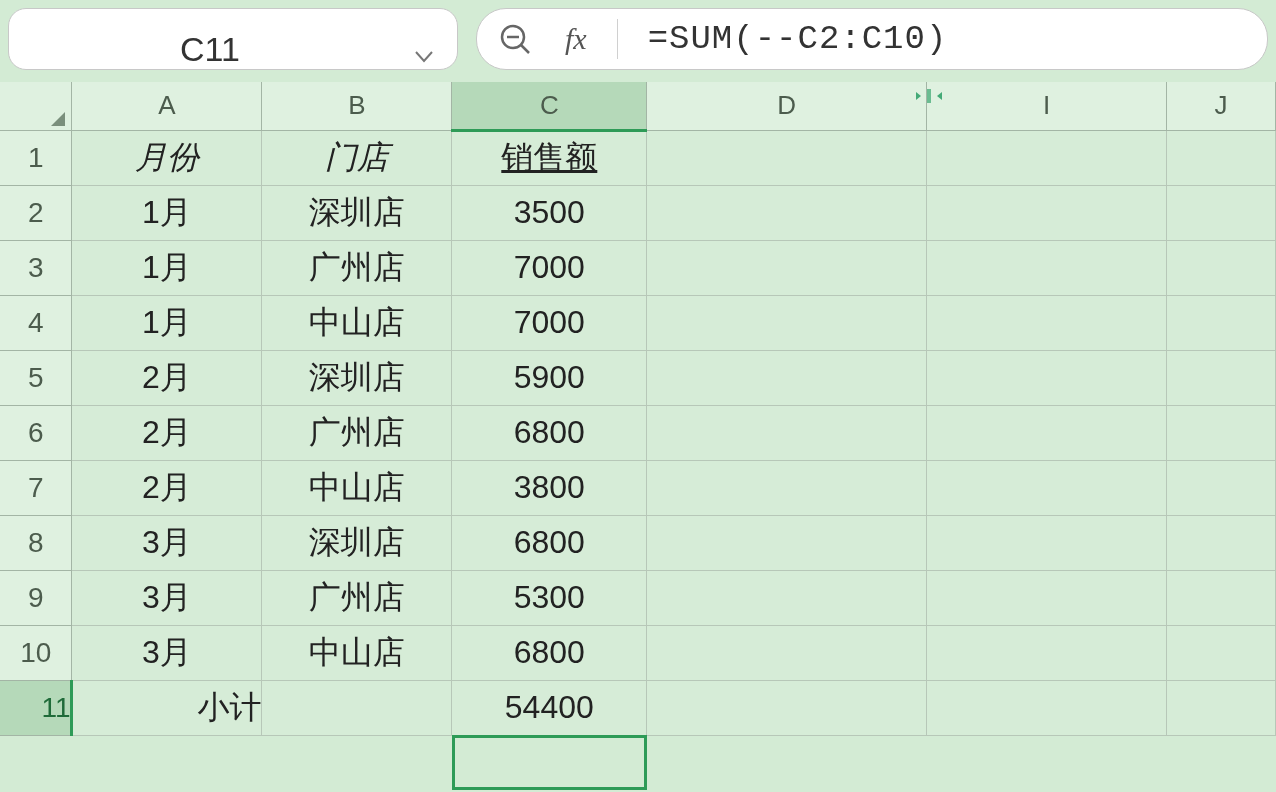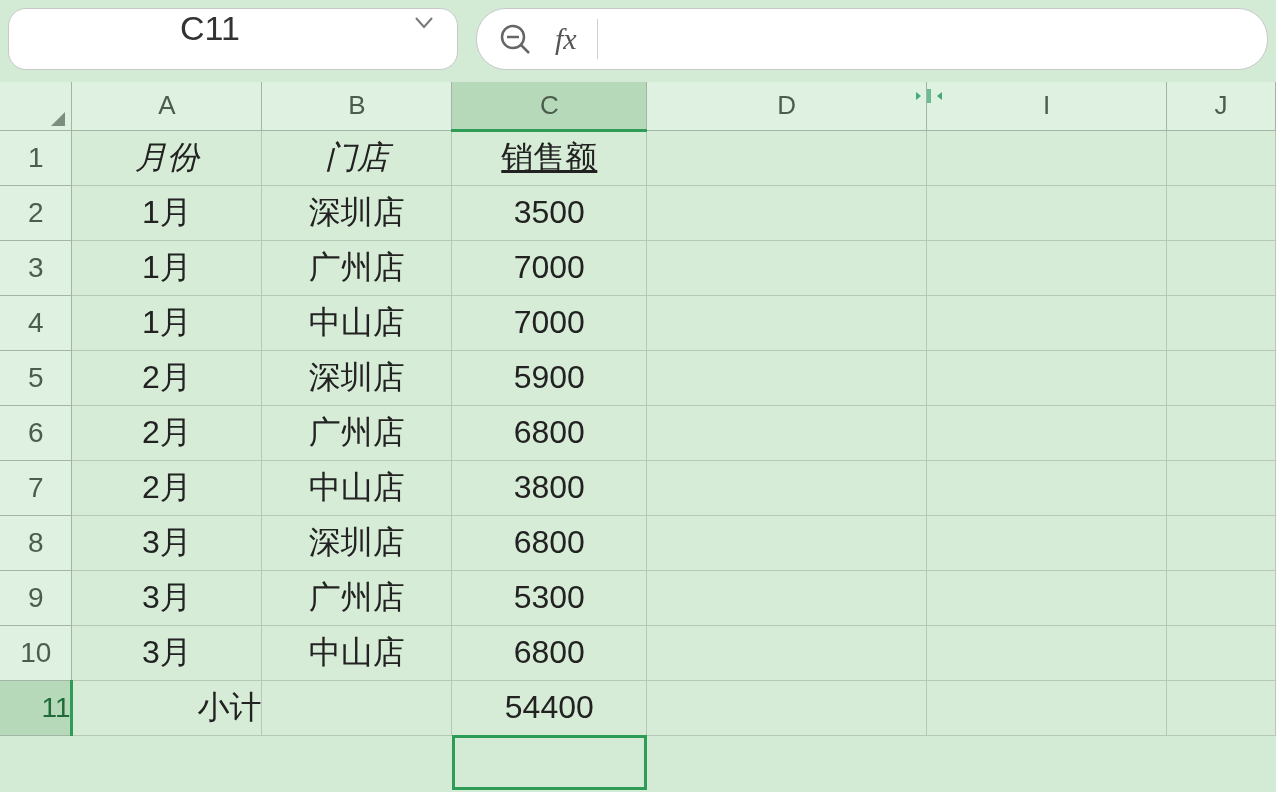--- a/index.html
+++ b/index.html
@@ -16,21 +16,21 @@
     padding: 8px 8px 12px 8px;
     background: #d3ebd4;
   }
   .name-box {
     flex: 0 0 450px;
     height: 62px;
     background: #fff;
     border: 1px solid #c8c8c8;
     border-radius: 18px;
     display: flex;
-    align-items: flex-start;
+    align-items: flex-end;
     justify-content: space-between;
     padding: 0 20px 0 0;
   }
   .name-box .ref {
     flex: 1;
     text-align: center;
     font-size: 34px;
     color: #333;
   }
   .chevron {
@@ -42,21 +42,21 @@
   }
   .formula-container {
     flex: 1;
     height: 62px;
     background: #fff;
     border: 1px solid #c8c8c8;
     border-radius: 30px;
     display: flex;
     align-items: center;
     padding: 11px 18px;
-    gap: 20px;
+    gap: 30px;
   }
   .icon-btn {
     width: 40px;
     height: 40px;
     display: flex;
     align-items: center;
     justify-content: center;
     color: #555;
   }
   .fx {
@@ -188,20 +188,21 @@
   <div class="formula-container">
     <div class="icon-btn">
       <svg width="34" height="34" viewBox="0 0 34 34">
           <circle cx="15" cy="15" r="11" fill="none" stroke="#666" stroke-width="2.5"></circle>
           <line x1="9" y1="15" x2="21" y2="15" stroke="#666" stroke-width="2.5"></line>
           <line x1="23" y1="23" x2="31" y2="31" stroke="#666" stroke-width="2.5"></line>
         </svg>
     </div>
     <div class="fx">fx</div>
     <div class="vdiv"></div>
+    <div class="formula-text">=SUM(--C2:C10)</div>
   </div>
 </div>
 
 <div class="grid-wrap">
 <table>
   <colgroup>
     <col style="width:72px">
     <col class="col-A">
         <col class="col-B">
         <col class="col-C">

